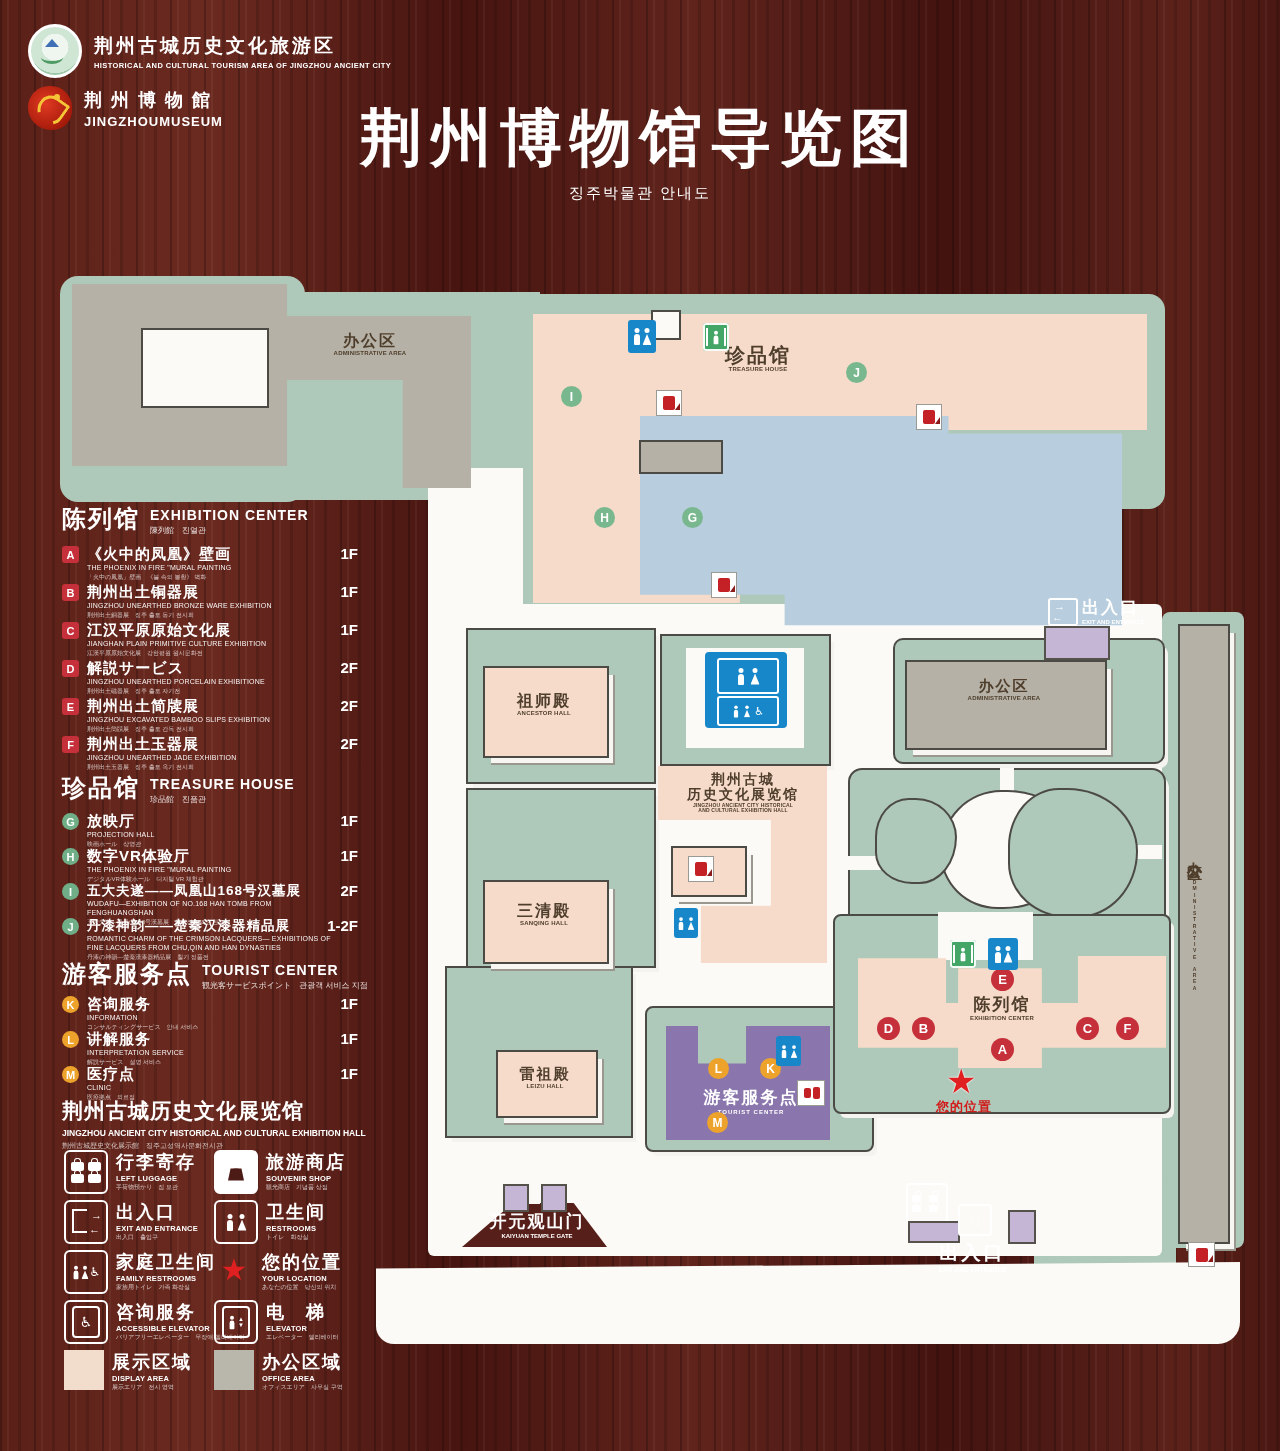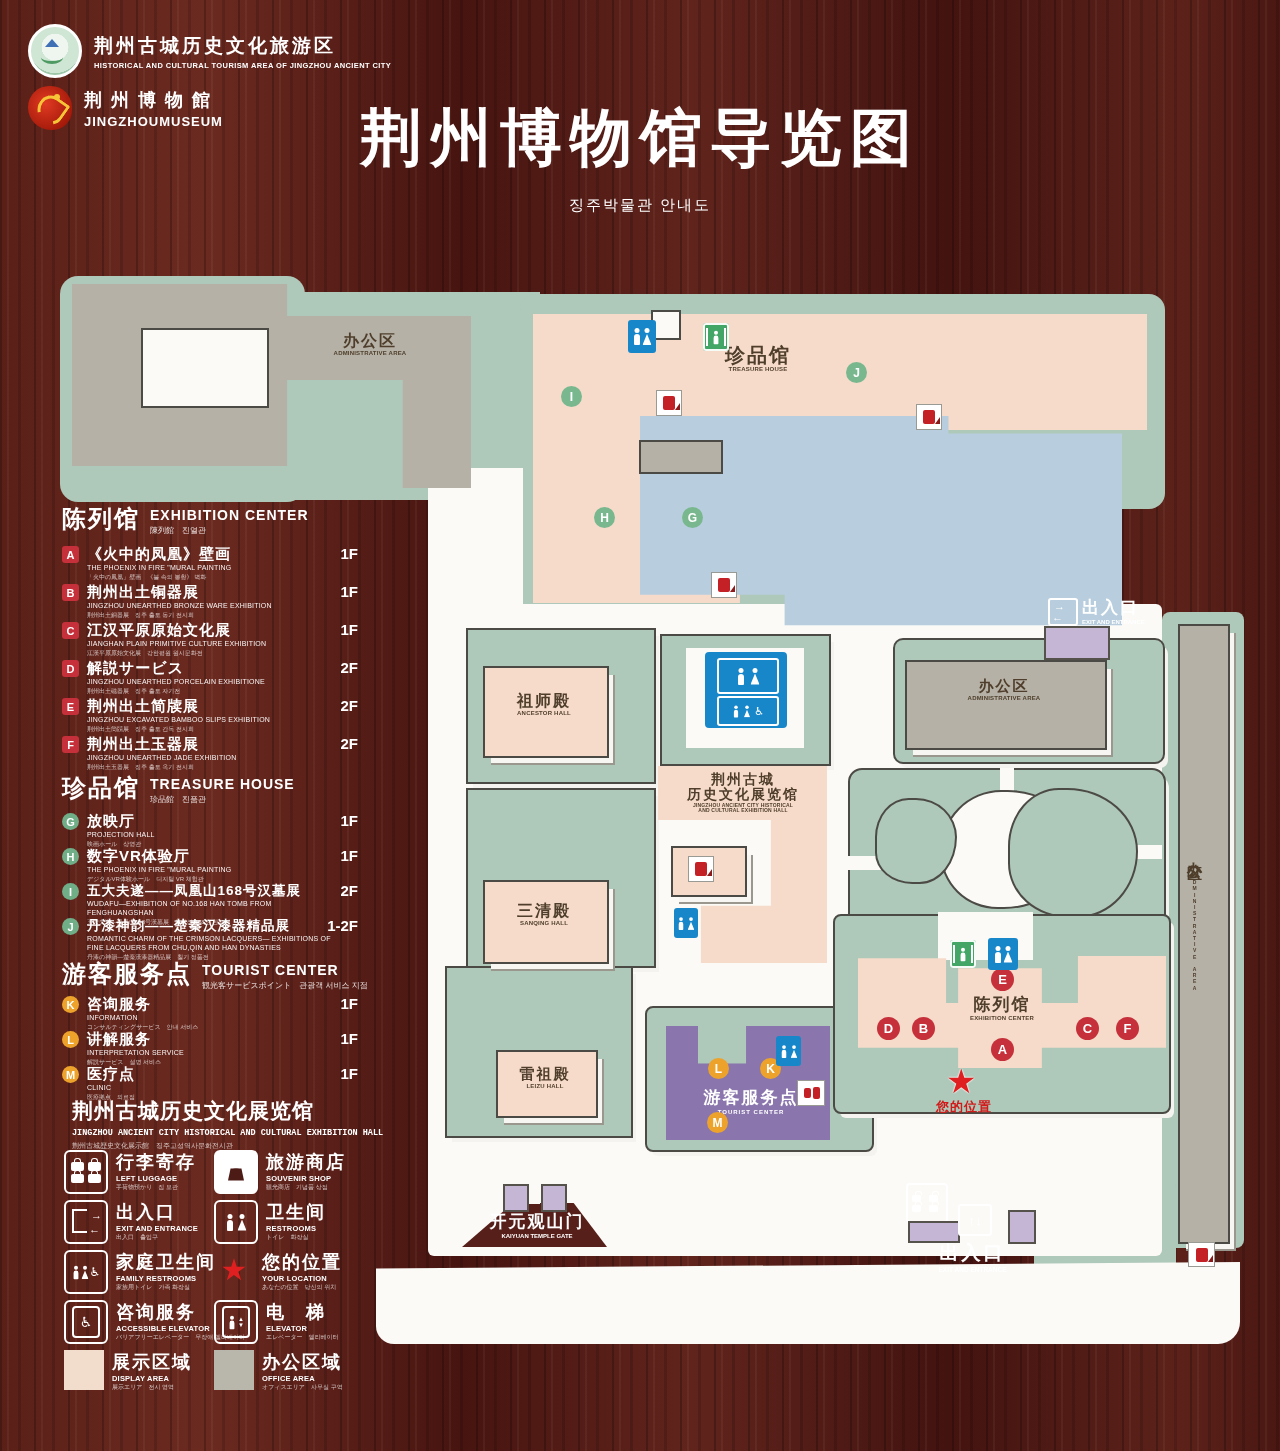--- a/index.html
+++ b/index.html
@@ -101,21 +101,21 @@
     <div class="abs" style="left:10px;top:24px;width:22px;height:10px;border-bottom:3px solid #4d9a62;border-radius:50%;"></div>
   </div>
   <div>
     <div style="color:#fff;font-size:19px;font-weight:700;letter-spacing:3px;">荆州古城历史文化旅游区</div>
     <div style="color:#fff;font-size:7.5px;font-weight:700;letter-spacing:.4px;margin-top:2px;">HISTORICAL AND CULTURAL TOURISM AREA OF JINGZHOU ANCIENT CITY</div>
   </div>
 </div>
 
 <div class="abs" style="left:250px;top:96px;width:780px;text-align:center;color:#fff;">
   <div style="font-size:62px;font-weight:700;letter-spacing:8px;">荆州博物馆导览图</div>
-  <div style="font-size:15px;margin-top:16px;letter-spacing:2px;">징주박물관 안내도</div>
+  <div style="font-size:15px;margin-top:4px;letter-spacing:2px;">징주박물관 안내도</div>
 </div>
 
 <div class="abs grn" style="left:60px;top:276px;width:245px;height:226px;border-radius:18px;"></div>
 <div class="abs grn" style="left:250px;top:292px;width:290px;height:50px;"></div>
 <div class="abs grn" style="left:258px;top:308px;width:270px;height:192px;"></div>
 <div class="abs grn" style="left:520px;top:294px;width:645px;height:215px;border-radius:16px;"></div>
 <div class="abs grn" style="left:520px;top:455px;width:420px;height:170px;"></div>
 <div class="abs grn" style="left:1162px;top:612px;width:82px;height:636px;border-radius:8px;"></div>
 <div class="abs grn" style="left:430px;top:1178px;width:460px;height:74px;clip-path:polygon(0 0,100% 0,100% 100%,0 72%);"></div>
 <div class="abs grn" style="left:1034px;top:1178px;width:142px;height:88px;border-radius:0 10px 0 0;"></div>
@@ -422,21 +422,21 @@
   <span class="fl">1F</span>
 </div>
 <div class="li" style="top:1065px;">
   <span class="bdg co">M</span>
   <div class="li-cn">医疗点</div>
   <div class="li-en">CLINIC</div>
   <div class="li-sub">医療拠点　의료점</div>
   <span class="fl">1F</span>
 </div>
 
-<div class="abs" style="left:72px;top:1097px;width:330px;color:#fff;font-family:Liberation Mono, monospace;">
+<div class="abs" style="left:62px;top:1097px;width:330px;color:#fff;">
   <div style="font-size:21px;font-weight:700;letter-spacing:1px;white-space:nowrap;">荆州古城历史文化展览馆</div>
   <div style="font-size:8.5px;font-weight:700;margin-top:3px;white-space:nowrap;">JINGZHOU ANCIENT CITY HISTORICAL AND CULTURAL EXHIBITION HALL</div>
   <div style="font-size:7px;opacity:.7;margin-top:3px;white-space:nowrap;">荆州古城歴史文化展示館　징주고성역사문화전시관</div>
 </div>
 
 <div class="icrow" style="left:64px;top:1150px;">
   <div class="oico" style="width:40px;height:40px;">
     <div class="bagrow">
           <span class="bag"></span>
           <span class="bag"></span>

